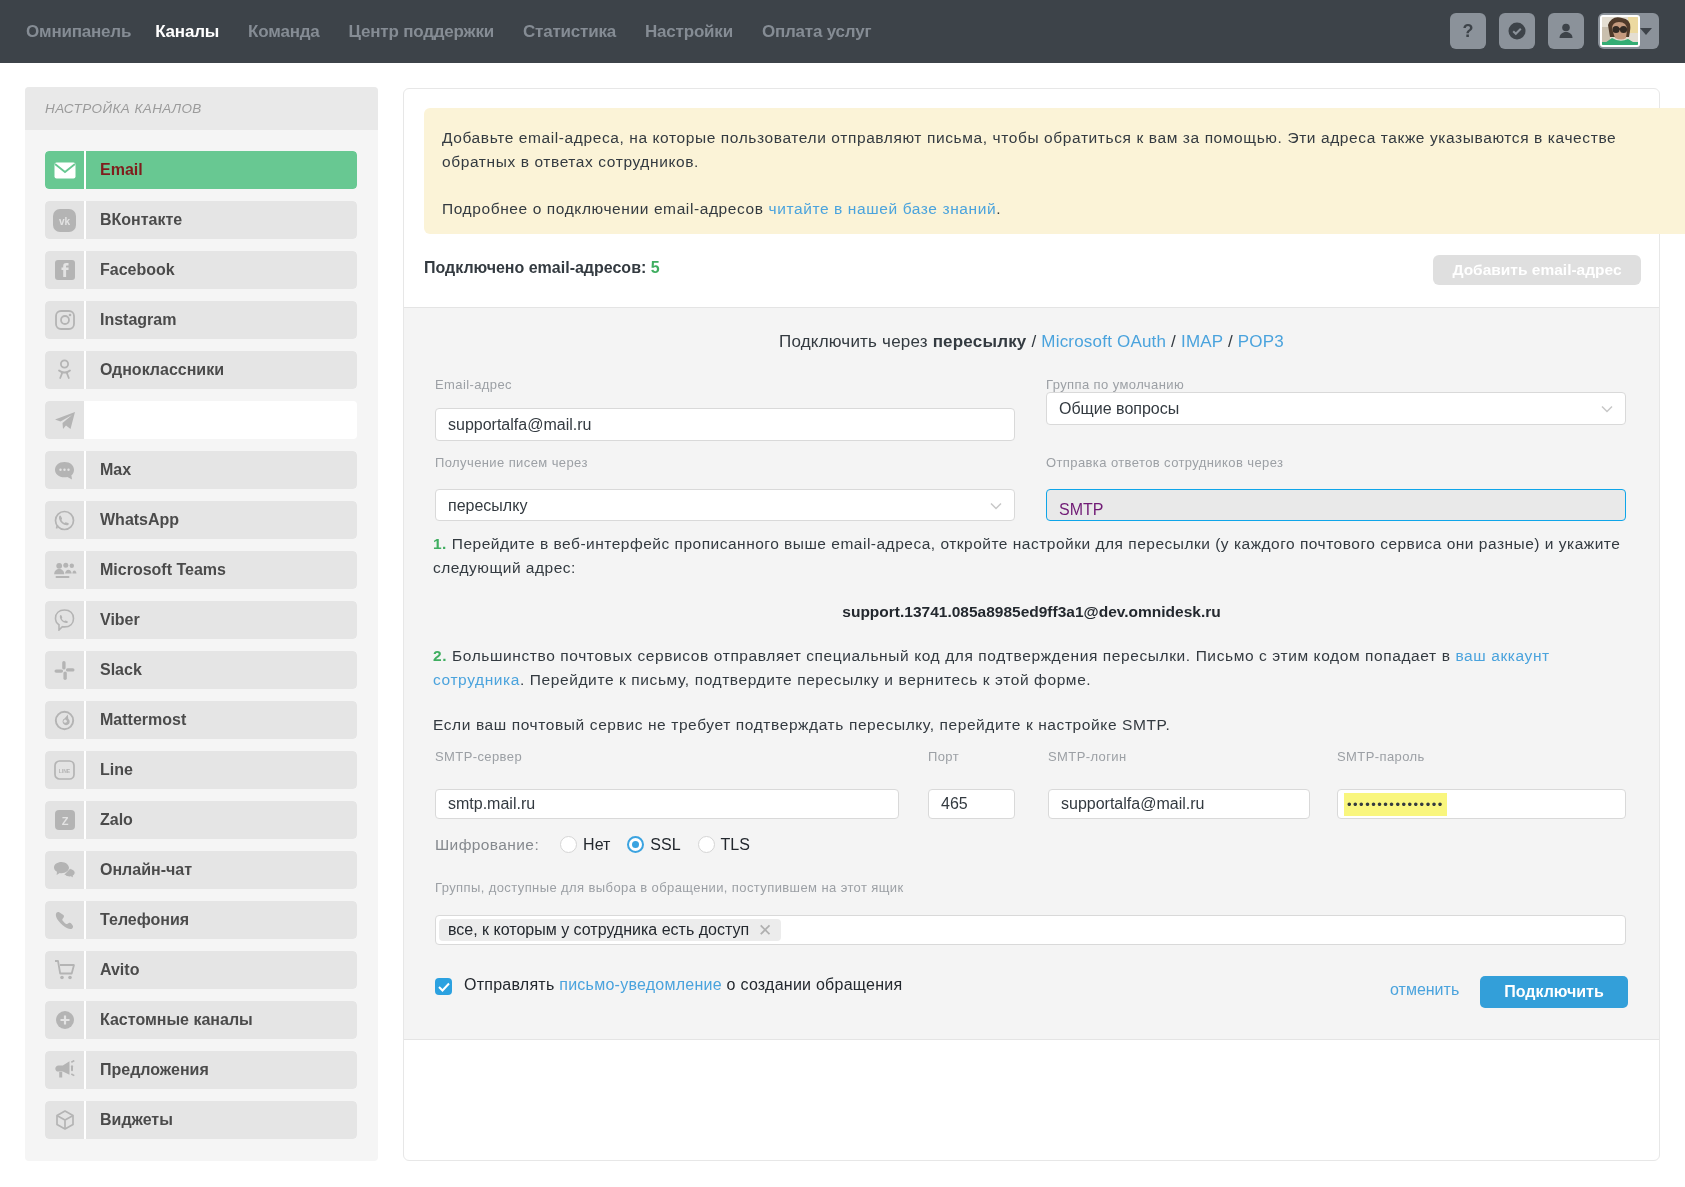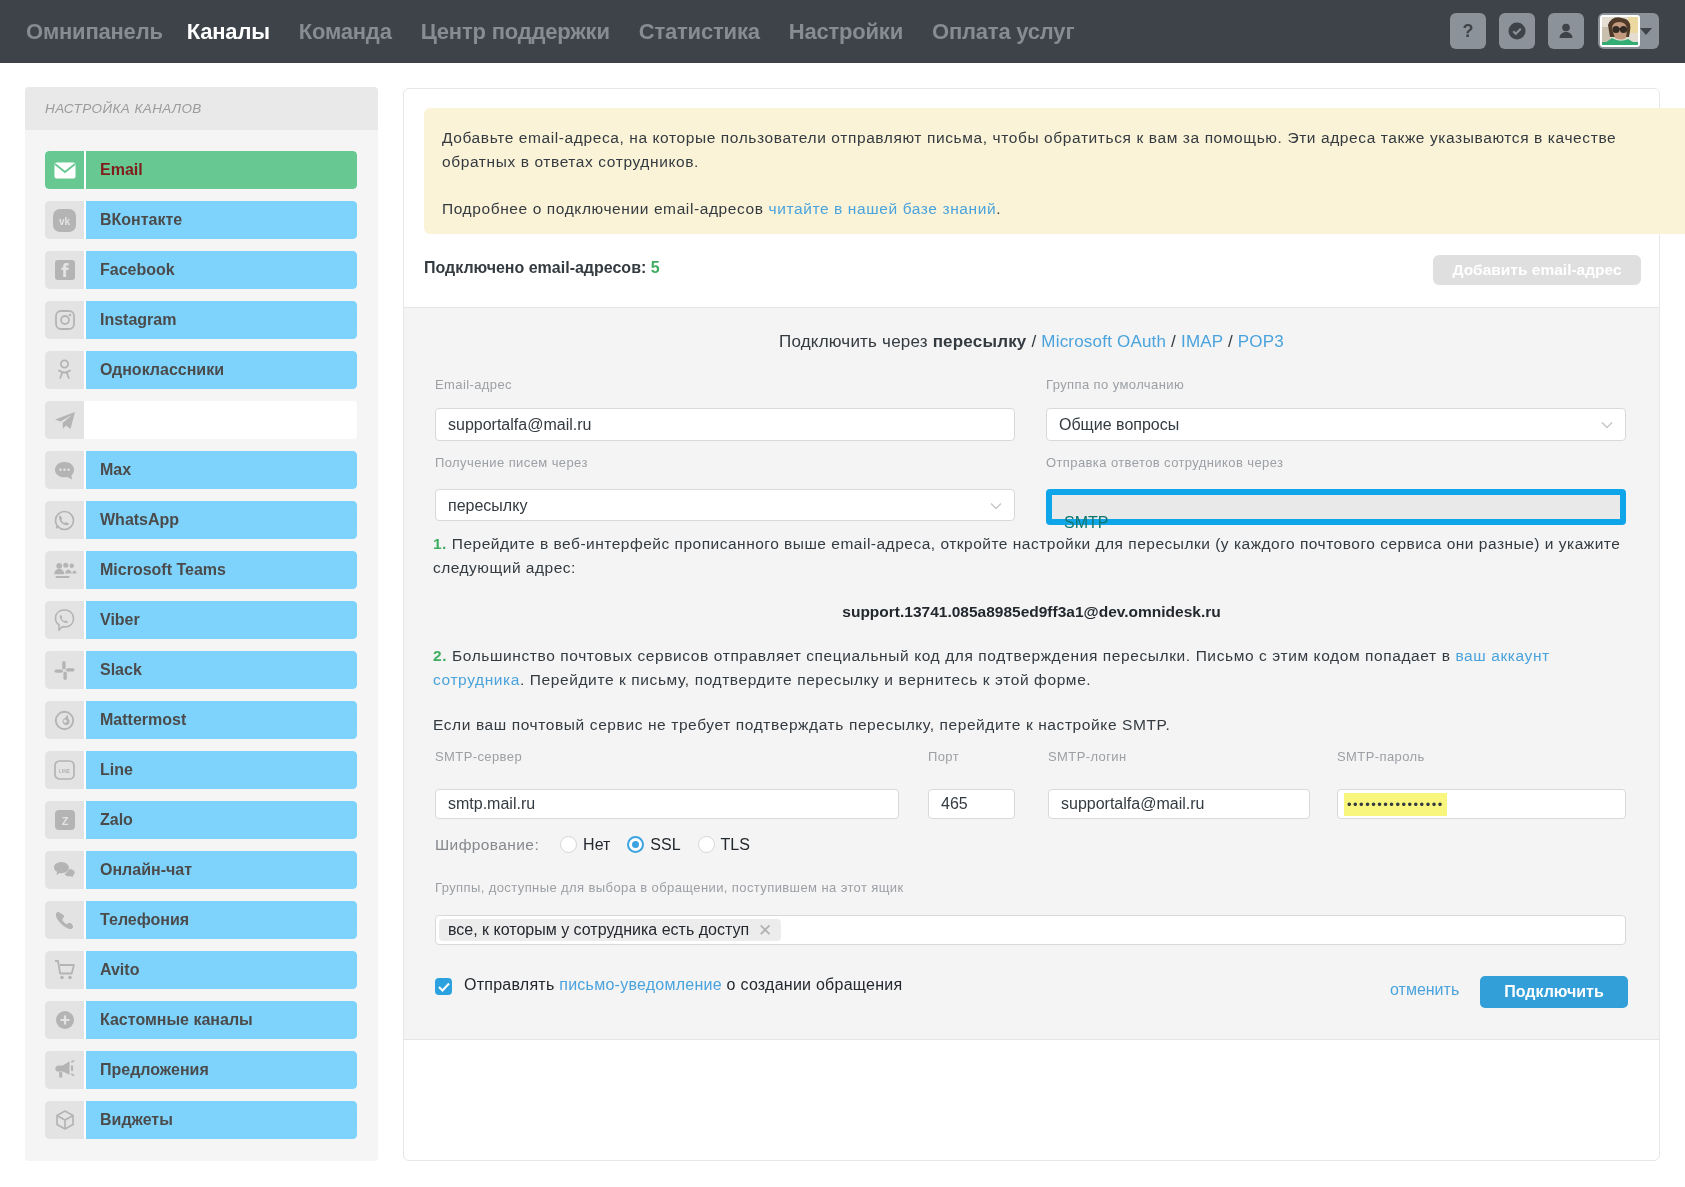--- a/index.html
+++ b/index.html
@@ -5,54 +5,54 @@
 <style>
 * { margin:0; padding:0; box-sizing:border-box; }
 html,body { width:1685px; height:1187px; background:#fff; font-family:"Liberation Sans", sans-serif; overflow:hidden; }
 a { text-decoration:none; }
 .blue { color:#4aa3dd; }
 .green { color:#3fae60; }
 
 
 .topbar { position:absolute; left:0; top:0; width:1685px; height:63px; background:#3d4349; }
 .nav { position:absolute; left:26px; top:0; height:63px; display:flex; align-items:center; }
-.nav a { font-size:22px; font-weight:bold; color:#858c94; margin-right:29px; letter-spacing:-0.2px;text-align:center; }
+.nav a { font-size:17px; font-weight:bold; color:#858c94; margin-right:29px; letter-spacing:-0.2px;text-align:center; }
 .nav a:first-child { margin-right:24px; }
 .nav a.act { color:#ffffff; }
 .tb-right { position:absolute; right:26px; top:13px; display:flex; }
 .tbtn { width:36px; height:36px; background:#8b929a; border-radius:6px; display:flex; align-items:center; justify-content:center; margin-left:13px; }
 .avwrap { width:61px; height:36px; background:#8b929a; border-radius:6px; margin-left:14px; position:relative; }
 .avimg { position:absolute; left:2px; top:2px; width:40px; height:32px; border-radius:3px; overflow:hidden; border:2px solid #fff; background:#e9e4da; }
 .avcaret { position:absolute; right:7px; top:15px; width:0; height:0; border-left:6px solid transparent; border-right:6px solid transparent; border-top:7px solid #3d4349; }
 
 
 .sidebar { position:absolute; left:25px; top:87px; width:353px; height:1074px; background:#f5f5f5; border-radius:4px; }
 .side-head { height:43px; background:#e9e9e9; border-radius:4px 4px 0 0; display:flex; align-items:center; padding-left:20px; color:#9b9b9b; font-size:13.5px; letter-spacing:0.4px;font-style:italic; }
 .chan { position:absolute; left:20px; width:312px; height:38px; display:flex; border-radius:4px; background:#fff; overflow:hidden; }
 .chan .ic { width:39px; background:#e3e3e3; display:flex; align-items:center; justify-content:center; margin-right:2px; border-radius:4px 0 0 4px; }
-.chan .lb { flex:1; background:#7dd3fc; display:flex; align-items:center; padding-left:14px; font-size:16px; font-weight:bold; color:#4b4b4b; border-radius:0 4px 4px 0; }
+.chan .lb { flex:1; background:#e5e5e5; display:flex; align-items:center; padding-left:14px; font-size:16px; font-weight:bold; color:#4b4b4b; border-radius:0 4px 4px 0; }
 .chan.active .ic { background:#68c892; }
 .chan.active .lb { background:#68c892; color:#7f1d1d; }
 
 
 .card { position:absolute; left:403px; top:88px; width:1257px; height:1073px; background:#fff; border:1px solid #e7e7e7; border-radius:6px; }
 .notice { position:absolute; left:20px; top:19px; width:1376px; height:126px; background:#fbf3d7; border-radius:6px; padding:18px 18px; font-size:15.5px; line-height:24px; color:#333a40; letter-spacing:0.6px; }
 .notice p + p { margin-top:23px; }
 .connected { position:absolute; left:20px; top:169px; font-size:16px; font-weight:bold; color:#333a40; line-height:20px; }
 .addbtn { position:absolute; left:1029px; top:166px; width:208px; height:30px; background:#dfdfdf; border-radius:6px; color:#fff; font-size:15.5px; font-weight:bold; text-align:center; line-height:30px; }
 
 
 .panel { position:absolute; left:0; top:218px; width:1255px; height:733px; background:#f4f4f4; border-top:1px solid #e4e4e4; border-bottom:1px solid #e4e4e4; }
 .ftitle { position:absolute; top:21px; width:100%; text-align:center; font-size:17px; color:#333a40; line-height:26px; letter-spacing:0.2px; }
 .ftitle b { font-weight:bold; }
 .flabel { position:absolute; font-size:13px; color:#9ca0a5; line-height:20px; letter-spacing:0.4px; }
 .finput { position:absolute; background:#fff; border:1px solid #d9d9d9; border-radius:4px; font-size:16px; color:#333a40; line-height:31px; padding:0 12px; white-space:nowrap; overflow:hidden; }
 .fsel { position:absolute; background:#fff; border:1px solid #d9d9d9; border-radius:4px; font-size:16px; color:#333a40; line-height:31px; padding:0 12px; }
 .fsel .chev { position:absolute; right:12px; top:12px; width:12px; height:8px; }
-.fdis { position:absolute; background:#e9e9e9; border:6px solid #0ea5e9; border-radius:4px; font-size:16px; color:#0f766e; line-height:31px; padding:12px 12px; }
+.fdis { position:absolute; background:#e9e9e9; border:1px solid #0ea5e9; border-radius:4px; font-size:16px; color:#701a75; line-height:31px; padding:4px 12px; }
 .ptext { position:absolute; left:29px; width:1200px; font-size:15.5px; line-height:24px; color:#333a40; letter-spacing:0.6px; }
 .addr { position:absolute; top:291px; width:100%; text-align:center; font-size:15.5px; font-weight:bold; color:#23282e; line-height:25px; }
 .radiorow { position:absolute; left:31px; top:528px; height:17px; display:flex; align-items:center; font-size:16px; color:#23282e; }
 .rlbl { color:#85898e; font-size:15.5px; margin-right:21px; letter-spacing:0.4px; }
 .radio { width:17px; height:17px; border-radius:50%; background:#fff; border:1px solid #d5d5d5; margin-right:6px; }
 .radio.on { border:2px solid #3ba3e0; position:relative; }
 .radio.on::after { content:""; position:absolute; left:3px; top:3px; width:7px; height:7px; border-radius:50%; background:#3ba3e0; }
 .rtext { margin-right:17px; }
 .taginp { position:absolute; left:31px; top:607px; width:1191px; height:30px; background:#fff; border:1px solid #d9d9d9; border-radius:4px; padding:3px; }
 .tagchip { display:inline-flex; align-items:center; height:22px; background:#ececec; border-radius:4px; padding:0 9px; font-size:16px; color:#23282e; }
@@ -316,21 +316,21 @@
   </div>
   <div class="connected">Подключено email-адресов: <span class="green">5</span></div>
   <div class="addbtn">Добавить email-адрес</div>
 
   <div class="panel">
     <div class="ftitle">Подключить через <b>пересылку</b> / <a class="blue" href="#">Microsoft OAuth</a> / <a class="blue" href="#">IMAP</a> / <a class="blue" href="#">POP3</a></div>
 
     <div class="flabel" style="left:31px; top:67px;">Email-адрес</div>
     <div class="flabel" style="left:642px; top:67px;">Группа по умолчанию</div>
     <div class="finput" style="left:31px; top:100px; width:580px; height:33px;">supportalfa@mail.ru</div>
-    <div class="fsel" style="left:642px; top:100px; width:580px; height:33px;">Общие вопросы
+    <div class="fsel" style="left:642px; top:84px; width:580px; height:33px;">Общие вопросы
       <svg class="chev" viewBox="0 0 12 8">
           <path d="M1 1.5l5 5 5-5" stroke="#c7c7c7" stroke-width="1.5" fill="none"></path>
         </svg>
     </div>
 
     <div class="flabel" style="left:31px; top:145px;">Получение писем через</div>
     <div class="flabel" style="left:642px; top:145px;">Отправка ответов сотрудников через</div>
     <div class="fsel" style="left:31px; top:181px; width:580px; height:32px;">пересылку
       <svg class="chev" viewBox="0 0 12 8">
           <path d="M1 1.5l5 5 5-5" stroke="#c7c7c7" stroke-width="1.5" fill="none"></path>

